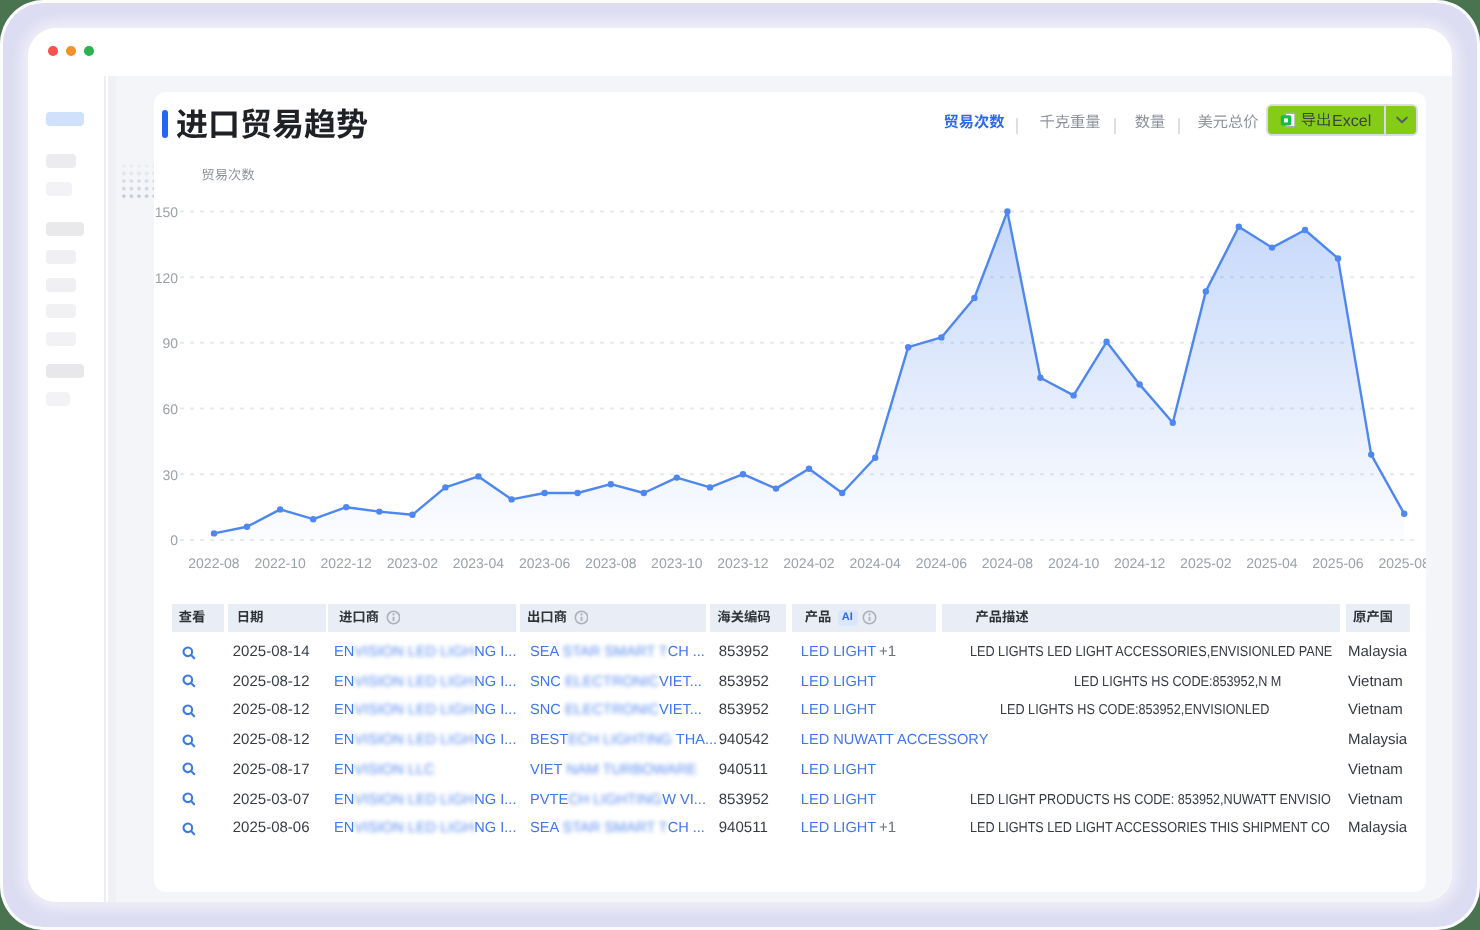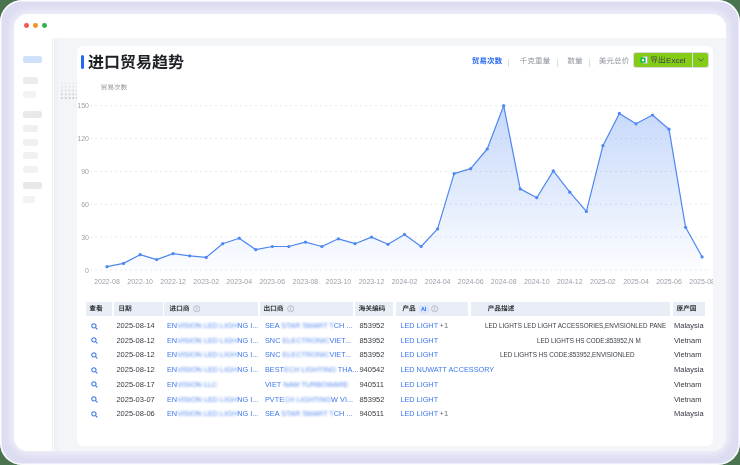--- a/index.html
+++ b/index.html
@@ -320,28 +320,30 @@
       <div class="trow" style="top:346.5px">
 <span class="cell" style="left:14.3px;top:3.6px;line-height:0"><svg width="7" height="7" viewBox="0 0 7 7">
             <circle cx="2.9" cy="2.9" r="2.15" fill="none" stroke="#3d79e0" stroke-width="1.05"></circle>
             <line x1="4.55" y1="4.55" x2="6.1" y2="6.1" stroke="#3d79e0" stroke-width="1.05" stroke-linecap="round"></line>
           </svg></span>
 <span class="cell dark" style="left:39.4px">2025-03-07</span>
 <span class="cell blue" style="left:90px">EN<span class="bl">VISION LED LIGH</span>NG I...</span>
 <span class="cell blue" style="left:188px">PVTE<span class="bl">CH LIGHTING</span>W VI...</span>
 <span class="cell dark" style="left:282.4px">853952</span>
 <span class="cell blue" style="left:323.4px">LED LIGHT</span>
+<span class="cell dark desc" style="left:407.6px"><i>LED LIGHT PRODUCTS HS CODE: 853952,NUWATT ENVISIO</i></span>
 <span class="cell dark" style="left:597px">Vietnam</span>
 </div>
       <div class="trow" style="top:361.2px">
 <span class="cell" style="left:14.3px;top:3.6px;line-height:0"><svg width="7" height="7" viewBox="0 0 7 7">
             <circle cx="2.9" cy="2.9" r="2.15" fill="none" stroke="#3d79e0" stroke-width="1.05"></circle>
             <line x1="4.55" y1="4.55" x2="6.1" y2="6.1" stroke="#3d79e0" stroke-width="1.05" stroke-linecap="round"></line>
           </svg></span>
 <span class="cell dark" style="left:39.4px">2025-08-06</span>
 <span class="cell blue" style="left:90px">EN<span class="bl">VISION LED LIGH</span>NG I...</span>
 <span class="cell blue" style="left:188px">SEA <span class="bl">STAR SMART T</span>CH ...</span>
 <span class="cell dark" style="left:282.4px">940511</span>
 <span class="cell blue" style="left:323.4px">LED LIGHT</span>
         <span class="cell plus" style="left:362.5px">+1</span>
+<span class="cell dark desc" style="left:407.6px"><i>LED LIGHTS LED LIGHT ACCESSORIES THIS SHIPMENT CO</i></span>
 <span class="cell dark" style="left:597px">Malaysia</span>
 </div>
   </div>
 </div>
 </body></html>

